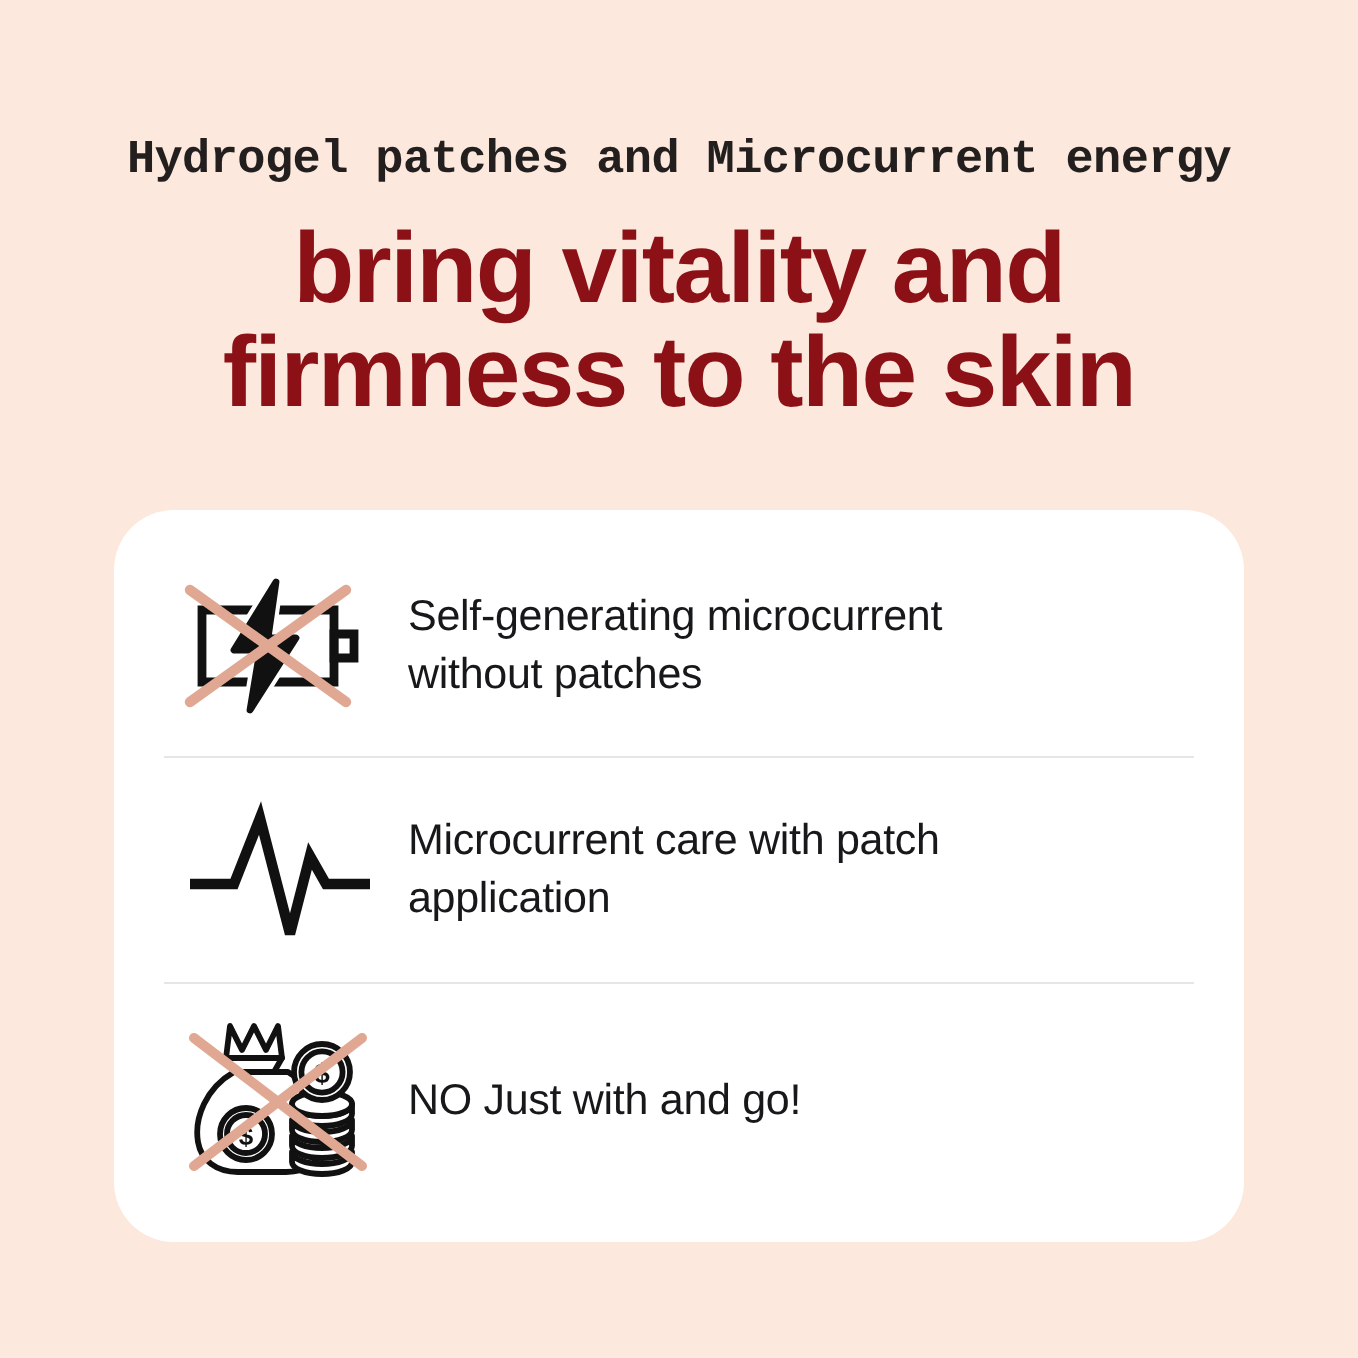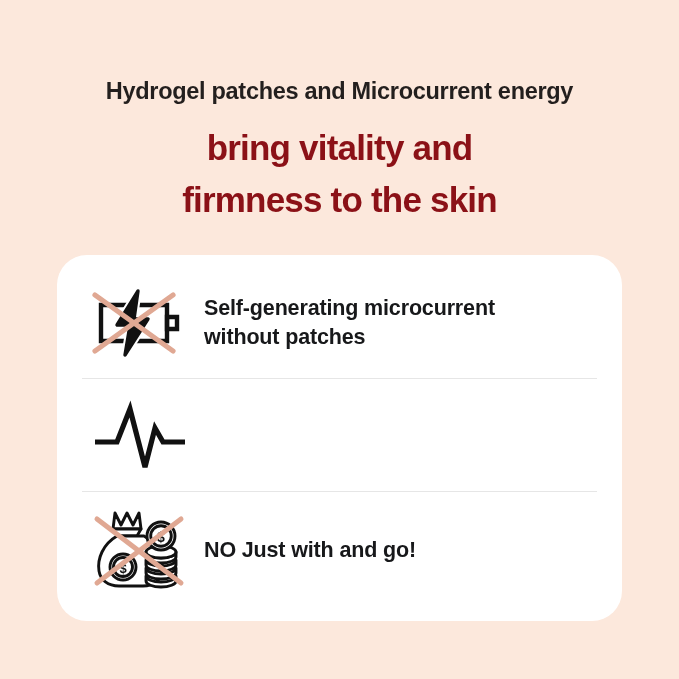--- a/index.html
+++ b/index.html
@@ -24,33 +24,33 @@
   
   .heading-block {
     position: absolute;
     top: 60px;
     left: 0;
     width: 679px;
     text-align: center;
   }
 
   .eyebrow-heading {
-    font-family: Liberation Sans, sans-serif;
+    font-family: Liberation Mono, monospace;
     font-size: 23.5px;
     font-weight: 700;
     color: #231f1e;
     letter-spacing: -0.3px;
     line-height: 30px;
-    margin: 16px;
+    margin: 6px;
     white-space: nowrap;
   }
 
   .main-heading {
     font-family: "Liberation Sans", sans-serif;
-    font-size: 35px;
+    font-size: 50px;
     font-weight: 700;
     color: #8B1117;
     letter-spacing: -0.8px;
     line-height: 52px;
     margin: 12px 0 0 0;
   }
   .main-heading .hl-line { display: block; }
 
   
   .feature-card {
@@ -85,21 +85,21 @@
     height: 86px;
     display: flex;
     align-items: center;
     justify-content: center;
   }
   .feature-icon svg { display: block; }
 
   .feature-text {
     font-family: "Liberation Sans", sans-serif;
     font-size: 21.5px;
-    font-weight: 700;
+    font-weight: 400;
     color: #17181a;
     line-height: 29px;
     letter-spacing: -0.15px;
     padding-left: 4px;
   }
   .feature-text .ft-line { display: block; }
 
   .row-divider {
     height: 1px;
     background: #E6E6E6;
@@ -142,20 +142,24 @@
       </div>
     </div>
 
     <div class="row-divider"></div>
 
     <div class="feature-row row-second">
       <div class="feature-icon">
         <svg width="104" height="80" viewBox="0 0 104 80" aria-hidden="true">
           <path d="M6 47 H28 L41 14 L56 72 L66 33 L74 47 H96" fill="none" stroke="#111111" stroke-width="5.2" stroke-linecap="butt" stroke-linejoin="miter"></path>
         </svg>
+      </div>
+      <div class="feature-text">
+        <span class="ft-line">Microcurrent care with patch</span>
+        <span class="ft-line">application</span>
       </div>
     </div>
 
     <div class="row-divider"></div>
 
     <div class="feature-row row-third">
       <div class="feature-icon">
         <svg width="104" height="86" viewBox="0 0 104 86" aria-hidden="true">
           <g fill="#FFFFFF" stroke="#111111" stroke-width="2.9" stroke-linejoin="round" stroke-linecap="round">
 

